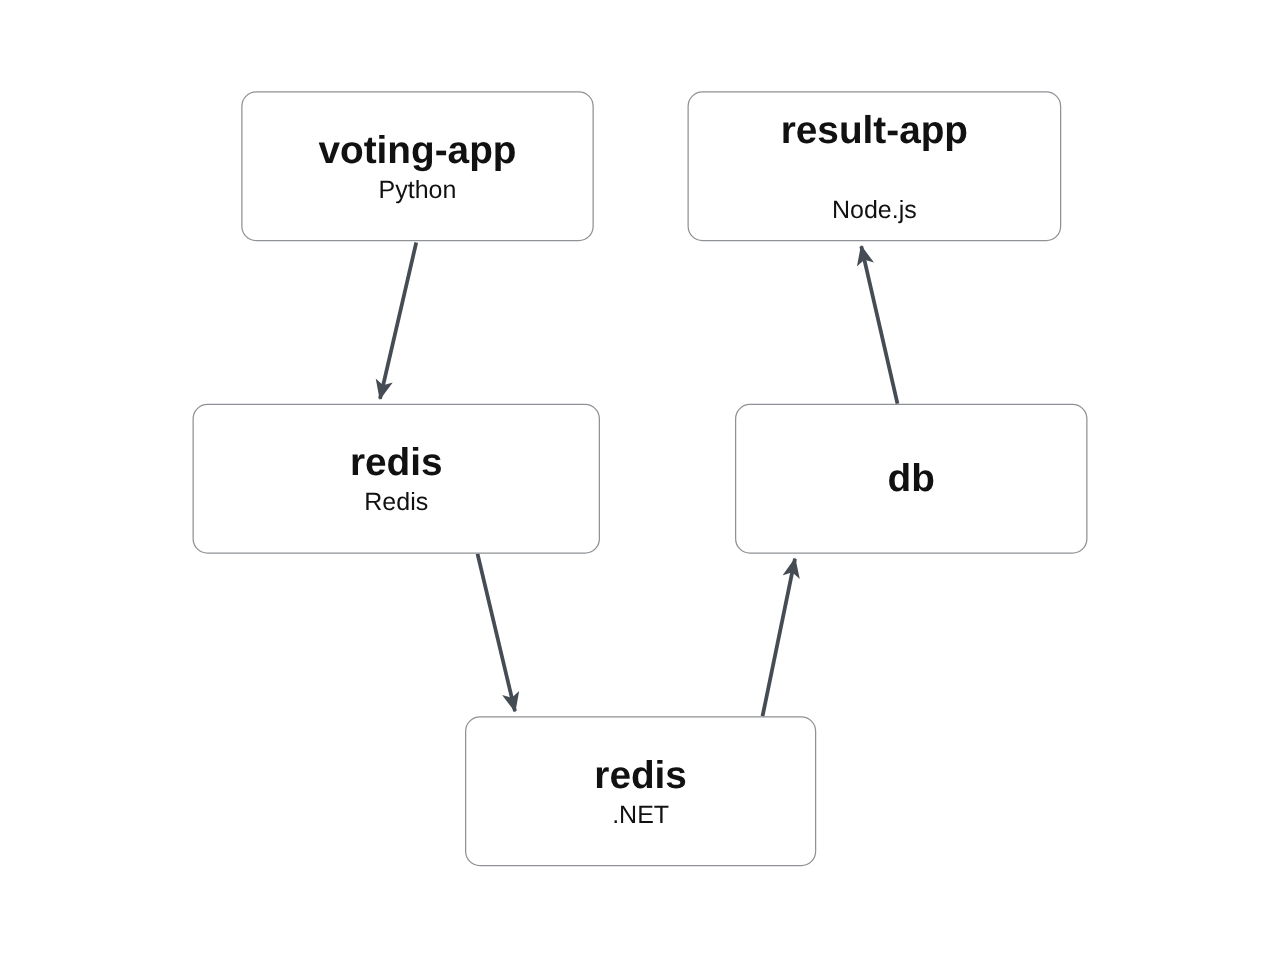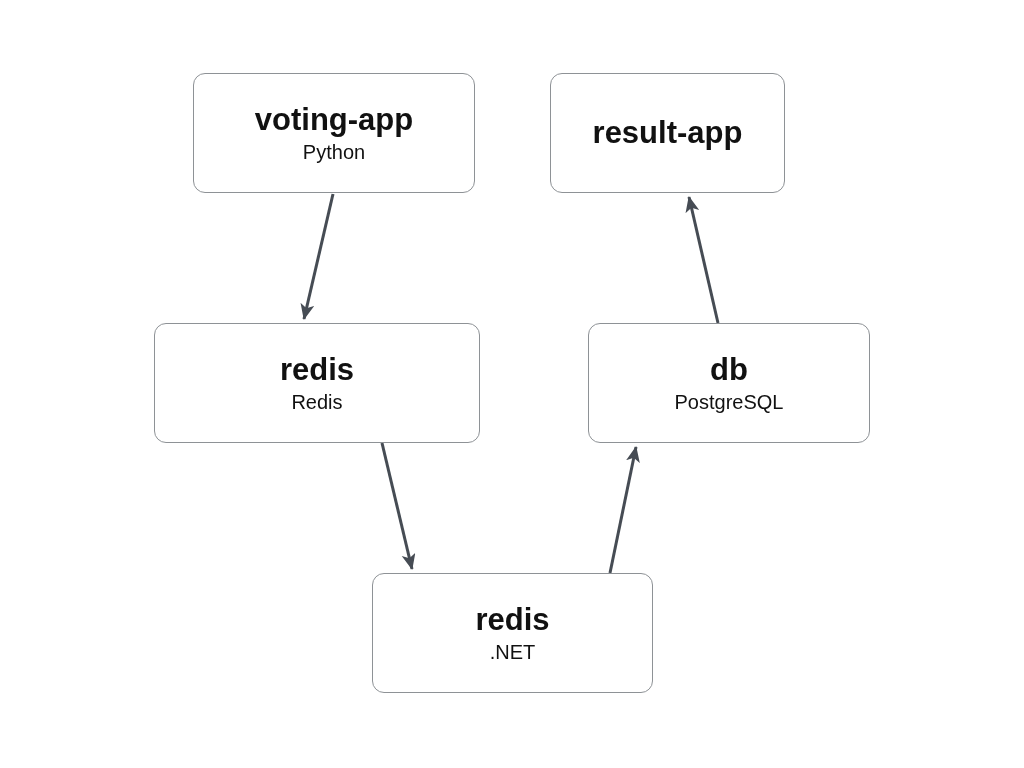--- a/index.html
+++ b/index.html
@@ -64,29 +64,29 @@
         <line x1="382" y1="443" x2="412" y2="569" stroke="#464c54" stroke-width="3" marker-end="url(#arrowhead)"></line>
         <line x1="610" y1="573" x2="636" y2="447" stroke="#464c54" stroke-width="3" marker-end="url(#arrowhead)"></line>
         <line x1="718" y1="323" x2="689" y2="197" stroke="#464c54" stroke-width="3" marker-end="url(#arrowhead)"></line>
       </g>
   </svg>
   <div id="node-layer">
       <div class="node" style="left: 193px; top: 73px; width: 282px; height: 120px;">
         <div class="node-title">voting-app</div>
         <div class="node-subtitle">Python</div>
       </div>
-      <div class="node" style="left: 550px; top: 73px; width: 235px; height: 120px; gap: 32px;">
+      <div class="node" style="left: 550px; top: 73px; width: 299px; height: 120px; gap: 32px;">
         <div class="node-title">result-app</div>
+        <div class="node-subtitle">Node.js</div>
       </div>
       <div class="node" style="left: 154px; top: 323px; width: 326px; height: 120px;">
         <div class="node-title">redis</div>
         <div class="node-subtitle">Redis</div>
       </div>
       <div class="node" style="left: 588px; top: 323px; width: 282px; height: 120px;">
         <div class="node-title">db</div>
-        <div class="node-subtitle">PostgreSQL</div>
       </div>
       <div class="node" style="left: 372px; top: 573px; width: 281px; height: 120px;">
         <div class="node-title">redis</div>
         <div class="node-subtitle">.NET</div>
       </div>
     </div>
 </div>
 
 </body></html>

